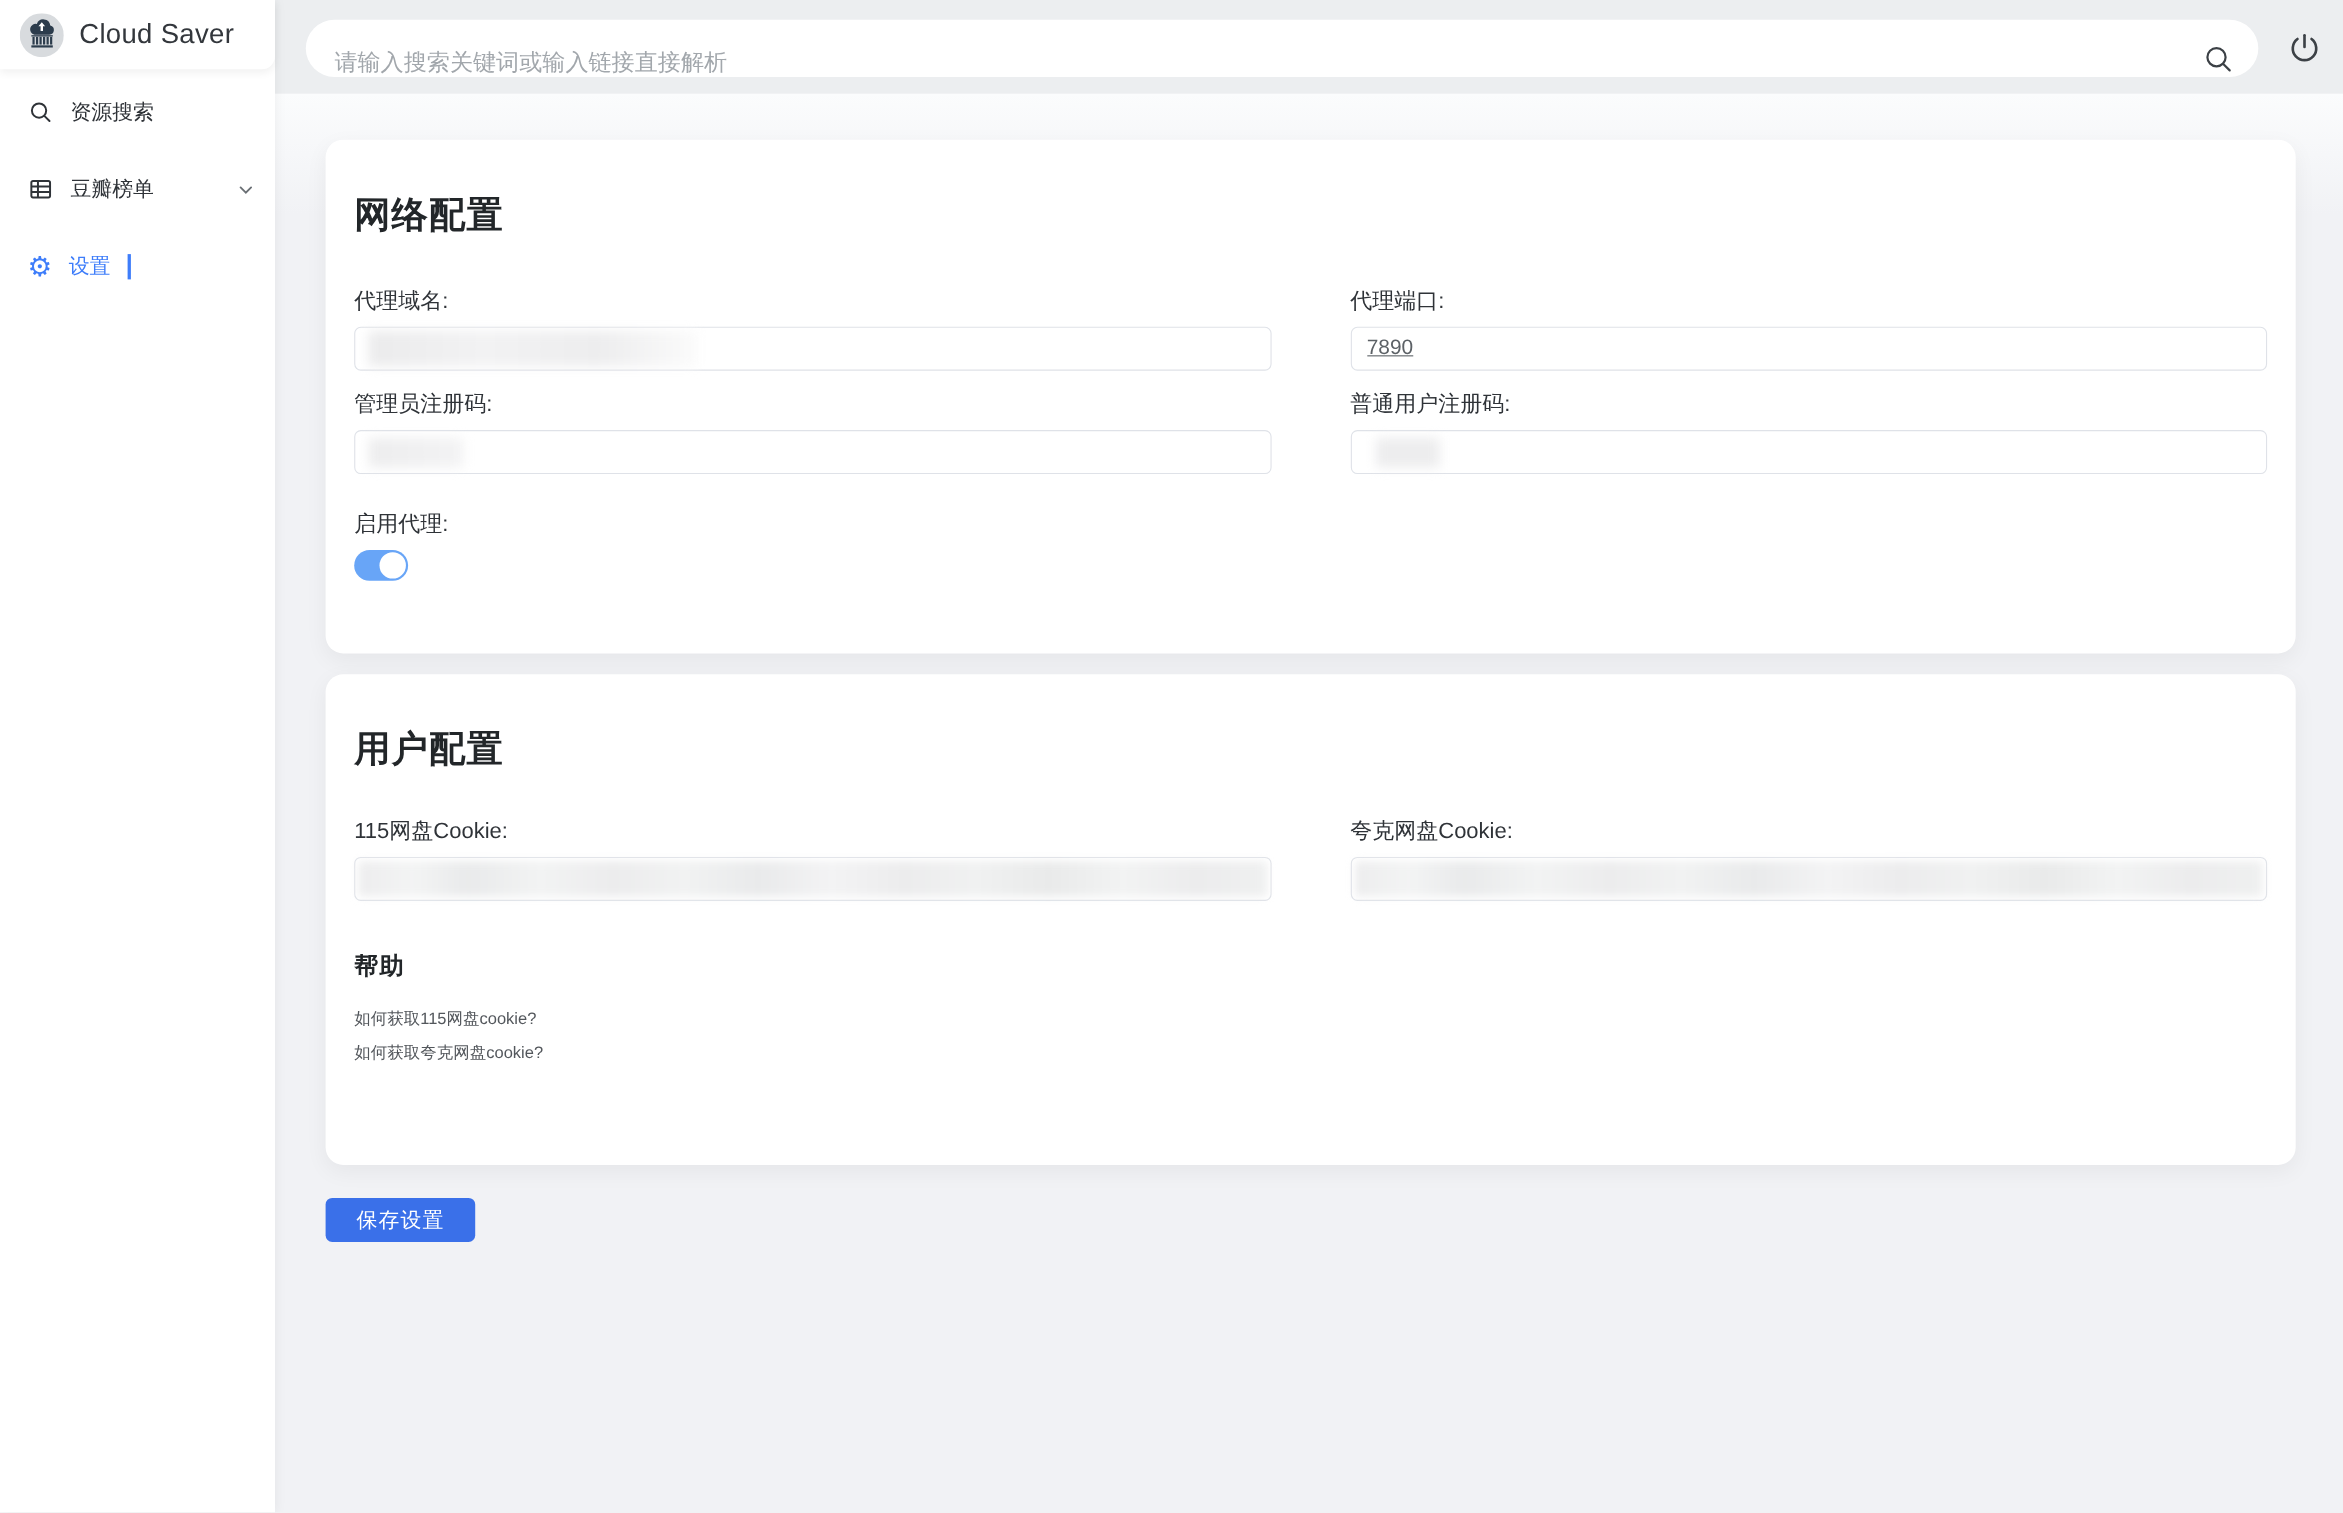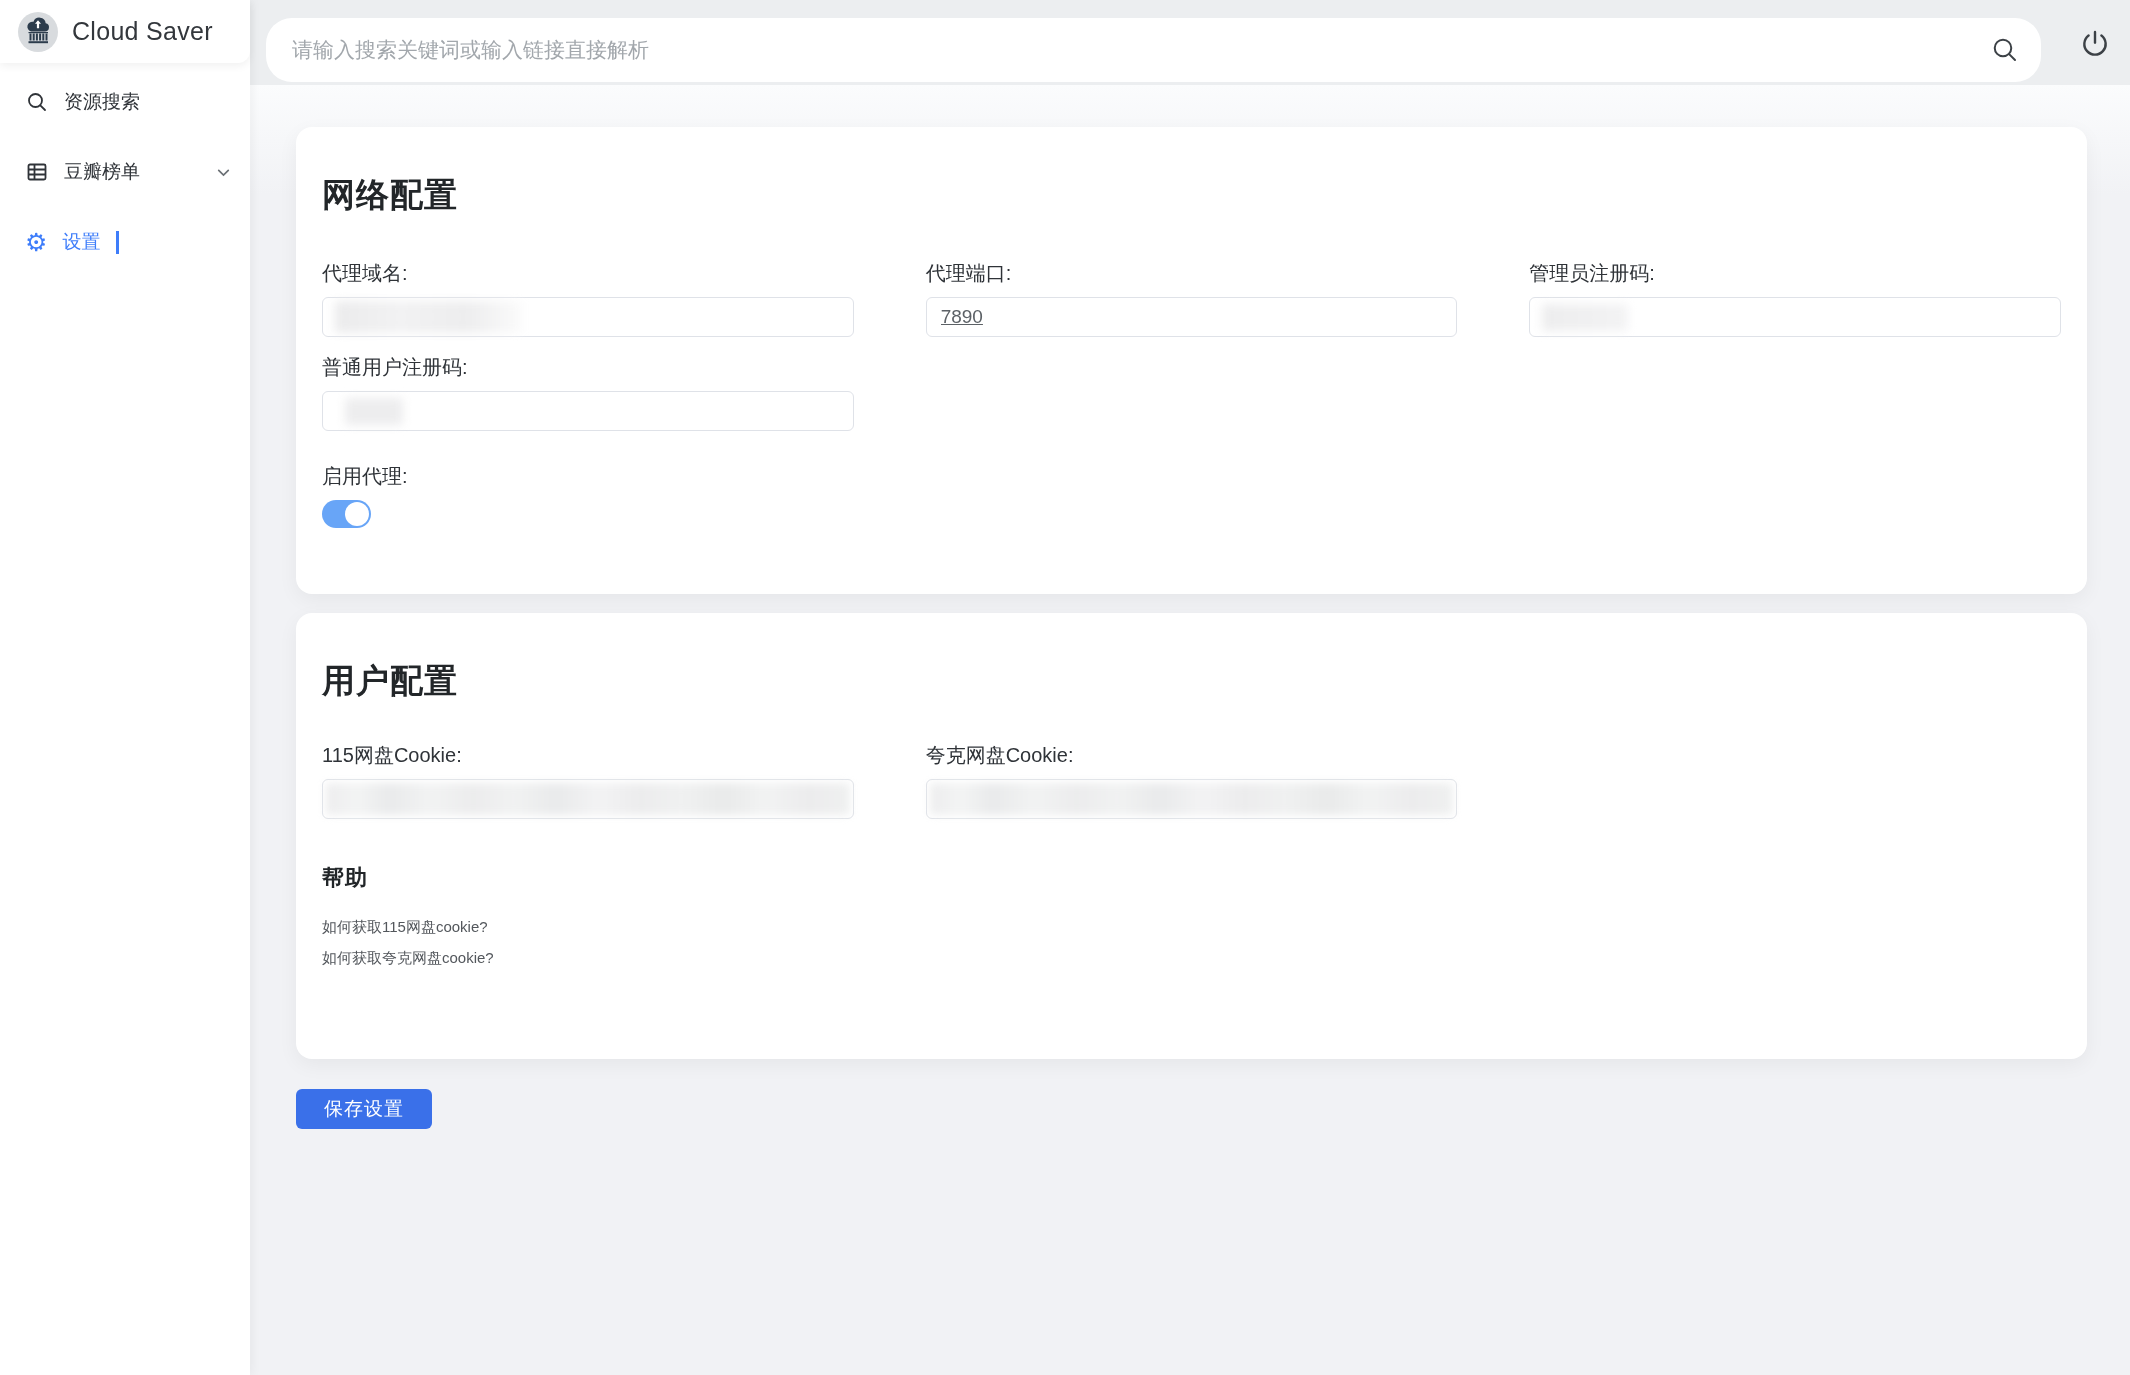--- a/index.html
+++ b/index.html
@@ -36,23 +36,23 @@
   .nav-item.active { color:#3e7dfa; }
   .gear-glyph { font-size:25px; color:#3e7dfa; line-height:1; font-family:"DejaVu Sans", sans-serif; }
   .text-caret { width:3px; height:23px; background:#3e7dfa; margin-left:1px; }
 
   
   .topbar {
     position:absolute; left:250px; top:0; right:0; height:85px;
     background:#eceef0; z-index:2;
   }
   .searchbar {
-    position:absolute; left:16px; top:18px; width:1775px; height:64px;
+    position:absolute; left:28px; top:18px; width:1775px; height:52px;
     background:#fff; border-radius:26px;
-    display:flex; align-items:center; padding:0 20px 0 26px;
+    display:flex; align-items:flex-end; padding:0 20px 0 26px;
   }
   .searchbar input {
     flex:1; border:none; outline:none; background:transparent;
     font-size:21px; color:#333; font-family:inherit;
   }
   .searchbar input::placeholder { color:#a2a7ac; }
   .power-btn {
     position:absolute; right:17px; top:26px; width:36px; height:36px;
     display:flex; align-items:center; justify-content:center; cursor:pointer;
     background:transparent; border:none;
@@ -69,21 +69,21 @@
     box-shadow: 0 6px 20px rgba(0,0,0,0.05);
     padding: 46px 26px 0 26px; width:100%;
   }
   .card-net { height:467px; margin-bottom:19px; }
   .card-user { height:446px; }
   .card h2 { font-size:33px; color:#222629; font-weight:700; letter-spacing:1px; }
   .card-net h2 { margin-bottom:42px; }
   .card-user h2 { margin-bottom:38px; }
 
   .form-grid {
-    display:grid; grid-template-columns: 1fr 1fr 1fr;
+    display:grid; grid-template-columns: 1fr 1fr;
     column-gap:72px; row-gap:17px;
   }
   .field-label { font-size:20px; color:#2f3338; margin-bottom:10px; }
   .input-box, .field input[type="text"] {
     width:100%; height:40px; border:1px solid #dfe2e8; border-radius:6px;
     background:#fff; display:flex; align-items:center; padding:0 12px;
     font-size:19px; color:#5c6166; font-family:inherit; outline:none;text-decoration:underline;
   }
   .field input[type="text"] { display:block; padding:0 14px; }
 

